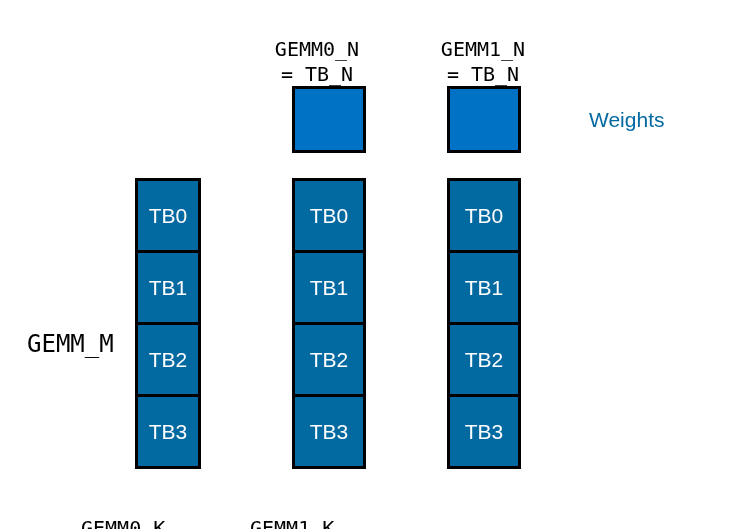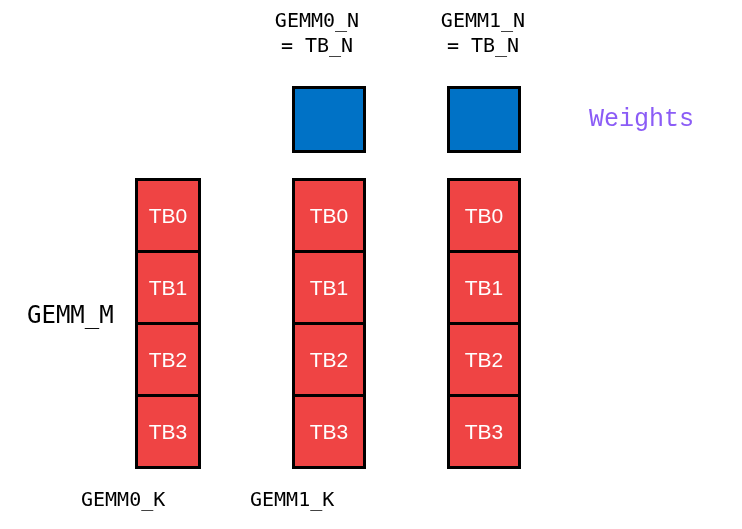--- a/index.html
+++ b/index.html
@@ -11,20 +11,21 @@
     overflow: hidden;
     font-family: "Liberation Sans", sans-serif;
   }
   .mono-label {
     position: absolute;
     font-family: "DejaVu Sans Mono", monospace;
     font-size: 20px;
     line-height: 25px;
     color: #000000;
     white-space: nowrap;
+    margin-top: 29px;
   }
   .top-label {
     top: 8px;
     width: 150px;
     text-align: center;
   }
   .bottom-label {
     top: 487px;
     width: 150px;
     text-align: left;
@@ -39,31 +40,31 @@
     position: absolute;
     top: 86px;
     width: 74px;
     height: 67px;
     background: #0072C6;
     border: 3px solid #000000;
     box-sizing: border-box;
   }
   .side-label {
     position: absolute;
-    font-family: Liberation Mono, monospace;
-    font-size: 25px;
+    font-family: Liberation Sans, sans-serif;
+    font-size: 21px;
     line-height: 25px;
-    color: #8b5cf6;
+    color: #0369a1;
     white-space: nowrap;
   }
   .tb-column {
     position: absolute;
     top: 178px;
     height: 291px;
-    background: #ef4444;
+    background: #0369a1;
     border: 3px solid #000000;
     box-sizing: border-box;
     display: flex;
     flex-direction: column;
   }
   .tb-cell {
     flex: 1 1 0;
     display: flex;
     align-items: center;
     justify-content: center;

